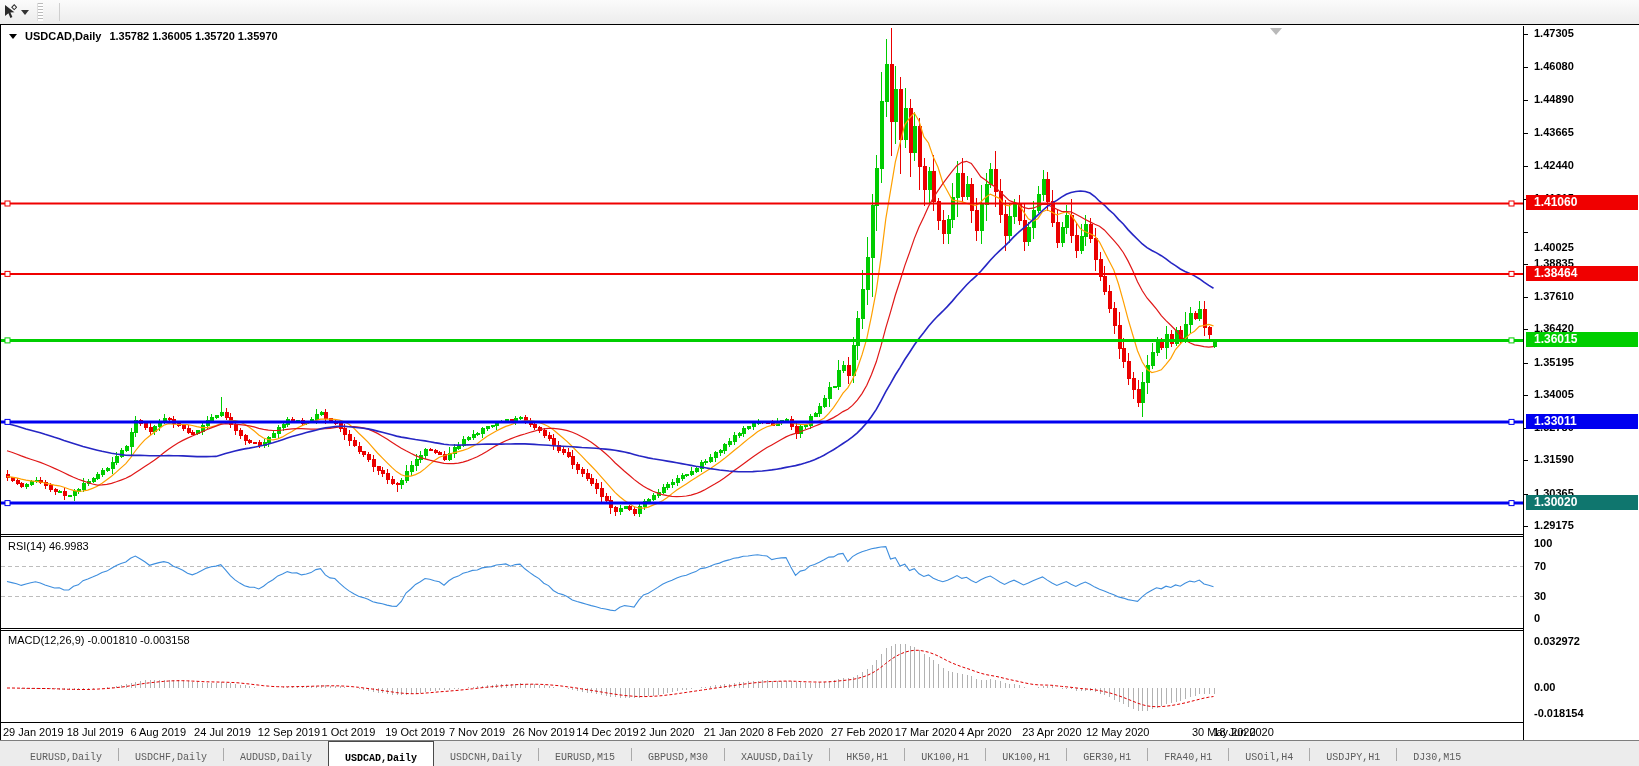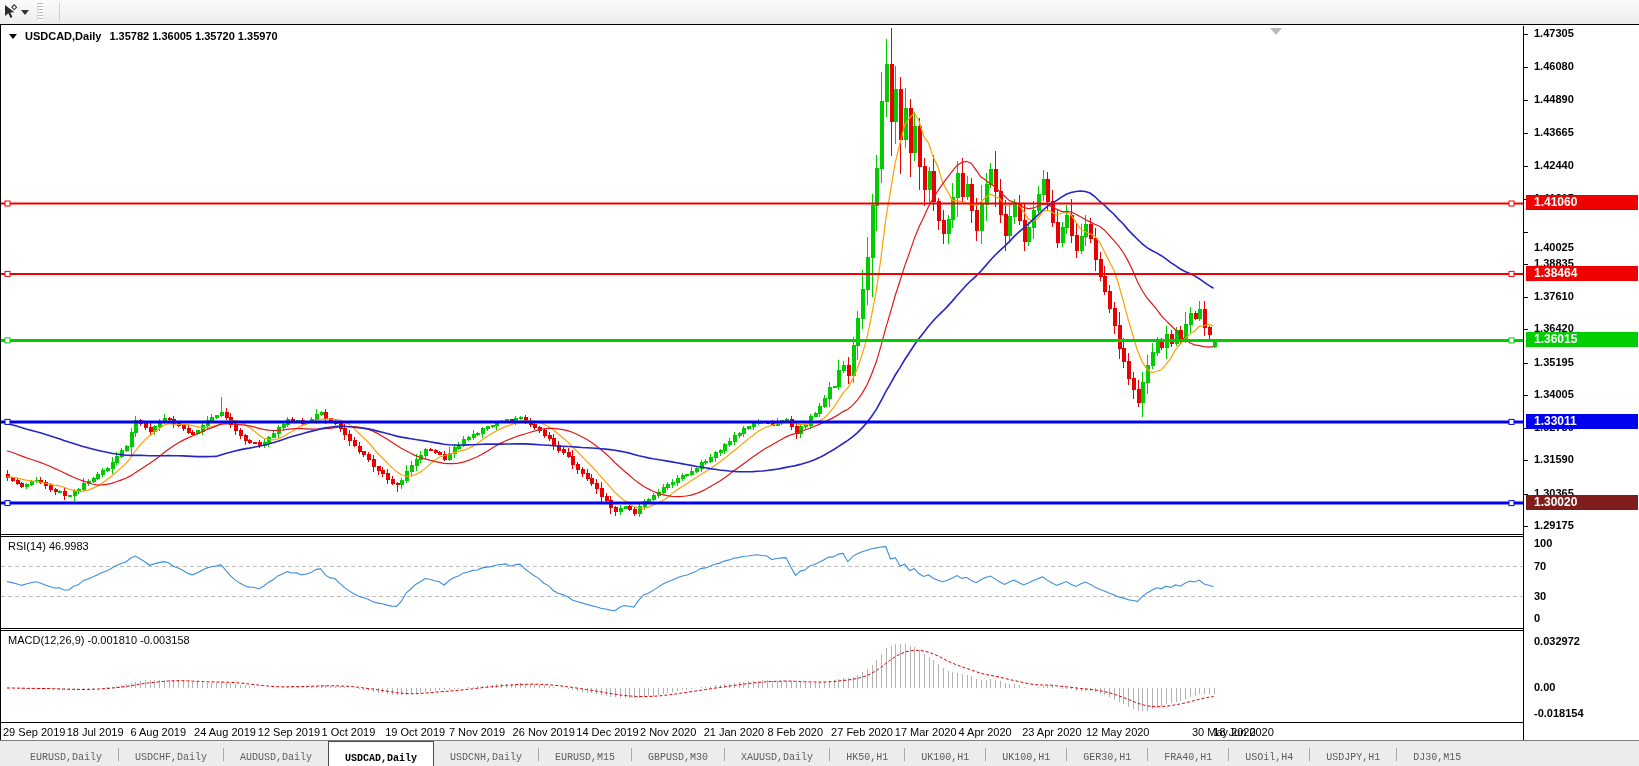--- a/index.html
+++ b/index.html
@@ -873,31 +873,31 @@
             <line x1="1198.5" y1="57" x2="1198.5" y2="63.2" stroke="#b2b2b2" stroke-width="1"></line>
             <line x1="1203.5" y1="57" x2="1203.5" y2="62.7" stroke="#b2b2b2" stroke-width="1"></line>
             <line x1="1208.5" y1="57" x2="1208.5" y2="62.5" stroke="#b2b2b2" stroke-width="1"></line>
             <line x1="1213.5" y1="57" x2="1213.5" y2="62.6" stroke="#b2b2b2" stroke-width="1"></line>
           </g>
           <polyline points="6.0,57.0 10.8,57.0 15.5,57.1 20.3,57.2 25.0,57.3 29.8,57.4 34.5,57.4 39.3,57.5 44.0,57.5 48.8,57.6 53.5,57.8 58.3,57.9 63.0,58.1 67.8,58.3 72.5,58.4 77.3,58.5 82.0,58.5 86.8,58.5 91.5,58.3 96.3,58.1 101.0,57.8 105.8,57.5 110.5,57.1 115.3,56.6 120.0,56.1 124.8,55.5 129.5,54.8 134.3,54.0 139.0,53.1 143.8,52.4 148.5,51.8 153.3,51.3 158.0,50.8 162.8,50.4 167.5,50.0 172.3,49.8 177.0,49.7 181.8,49.7 186.5,49.8 191.3,50.1 196.0,50.3 200.8,50.6 205.5,50.8 210.3,50.9 215.0,51.0 219.8,51.1 224.5,51.2 229.3,51.4 234.0,51.6 238.8,52.0 243.5,52.5 248.3,53.0 253.0,53.6 257.8,54.1 262.5,54.7 267.3,55.1 272.0,55.5 276.8,55.7 281.5,55.8 286.3,55.8 291.0,55.7 295.8,55.6 300.5,55.5 305.3,55.4 310.0,55.3 314.8,55.1 319.5,55.0 324.3,54.9 329.0,54.8 333.8,54.8 338.5,54.9 343.3,55.1 348.0,55.4 352.8,55.8 357.5,56.3 362.3,56.9 367.0,57.5 371.8,58.1 376.5,58.8 381.3,59.5 386.0,60.2 390.8,60.9 395.5,61.6 400.3,62.1 405.0,62.5 409.8,62.7 414.5,62.7 419.3,62.5 424.0,62.1 428.8,61.7 433.5,61.3 438.3,60.8 443.0,60.5 447.8,60.1 452.5,59.7 457.3,59.3 462.0,58.8 466.8,58.3 471.5,57.8 476.3,57.3 481.0,56.7 485.8,56.2 490.5,55.7 495.3,55.3 500.0,54.8 504.8,54.4 509.5,54.1 514.3,53.7 519.0,53.5 523.8,53.3 528.5,53.2 533.3,53.2 538.0,53.3 542.8,53.5 547.5,53.8 552.3,54.2 557.0,54.6 561.8,55.2 566.5,55.8 571.3,56.4 576.0,57.1 580.8,57.9 585.5,58.6 590.3,59.4 595.0,60.1 599.8,60.9 604.5,61.7 609.3,62.5 614.0,63.2 618.8,63.9 623.5,64.5 628.3,64.9 633.0,65.3 637.8,65.5 642.5,65.6 647.3,65.5 652.0,65.3 656.8,65.0 661.5,64.6 666.3,64.0 671.0,63.5 675.8,62.8 680.5,62.1 685.3,61.4 690.0,60.7 694.8,60.0 699.5,59.3 704.3,58.6 709.0,57.9 713.8,57.2 718.5,56.5 723.3,55.8 728.0,55.1 732.8,54.5 737.5,53.8 742.3,53.2 747.0,52.6 751.8,52.0 756.5,51.5 761.3,51.1 766.0,50.7 770.8,50.5 775.5,50.3 780.3,50.2 785.0,50.1 789.8,50.1 794.5,50.3 799.3,50.5 804.0,50.8 808.8,50.9 813.5,51.0 818.3,51.1 823.0,51.0 827.8,50.8 832.5,50.5 837.3,50.0 842.0,49.5 846.8,49.0 851.5,48.4 856.3,47.5 861.0,46.2 865.8,44.6 870.5,42.4 875.3,39.7 880.0,36.3 884.8,32.4 889.5,28.9 894.3,25.6 899.0,23.2 903.8,21.2 908.5,20.0 913.3,19.3 918.0,19.3 922.8,20.1 927.5,21.2 932.3,22.9 937.0,24.9 941.8,27.4 946.5,29.9 951.3,32.1 956.0,34.0 960.8,35.8 965.5,37.3 970.3,38.9 975.0,40.7 979.8,42.2 984.5,43.5 989.3,44.4 994.0,45.2 998.8,46.2 1003.5,47.4 1008.3,48.5 1013.0,49.5 1017.8,50.5 1022.5,51.6 1027.3,52.6 1032.0,53.4 1036.8,53.8 1041.5,54.0 1046.3,54.1 1051.0,54.3 1055.8,54.9 1060.5,55.4 1065.3,55.8 1070.0,56.3 1074.8,56.9 1079.5,57.5 1084.3,57.9 1089.0,58.3 1093.8,58.9 1098.5,59.6 1103.3,60.6 1108.0,61.7 1112.8,63.1 1117.5,64.7 1122.3,66.4 1127.0,68.3 1131.8,70.2 1136.5,72.1 1141.3,73.7 1146.0,74.9 1150.8,75.5 1155.5,75.7 1160.3,75.6 1165.0,75.2 1169.8,74.6 1174.5,73.8 1179.3,72.9 1184.0,71.9 1188.8,70.7 1193.5,69.5 1198.3,68.3 1203.0,67.1 1207.8,66.2 1212.5,65.5" fill="none" stroke="#e00000" stroke-width="1" stroke-dasharray="3 2"></polyline>
         </svg>
       <div class="pane-label">MACD(12,26,9) -0.001810 -0.003158</div>
     </div>
     <div id="date-axis" style="top:697px">
-        <div class="date-lbl" style="left: 2px;">29 Sep 2019</div>
+        <div class="date-lbl" style="left: 2px;">29 Jan 2019</div>
         <div class="date-lbl" style="left: 65.7px;">18 Jul 2019</div>
         <div class="date-lbl" style="left: 129.4px;">6 Aug 2019</div>
-        <div class="date-lbl" style="left: 193.1px;">24 Aug 2019</div>
+        <div class="date-lbl" style="left: 193.1px;">24 Jul 2019</div>
         <div class="date-lbl" style="left: 256.8px;">12 Sep 2019</div>
         <div class="date-lbl" style="left: 320.5px;">1 Oct 2019</div>
         <div class="date-lbl" style="left: 384.2px;">19 Oct 2019</div>
         <div class="date-lbl" style="left: 447.9px;">7 Nov 2019</div>
         <div class="date-lbl" style="left: 511.6px;">26 Nov 2019</div>
         <div class="date-lbl" style="left: 575.3px;">14 Dec 2019</div>
-        <div class="date-lbl" style="left: 639px;">2 Nov 2020</div>
+        <div class="date-lbl" style="left: 639px;">2 Jun 2020</div>
         <div class="date-lbl" style="left: 702.7px;">21 Jan 2020</div>
         <div class="date-lbl" style="left: 766.4px;">8 Feb 2020</div>
         <div class="date-lbl" style="left: 830.1px;">27 Feb 2020</div>
         <div class="date-lbl" style="left: 893.8px;">17 Mar 2020</div>
         <div class="date-lbl" style="left: 957.5px;">4 Apr 2020</div>
         <div class="date-lbl" style="left: 1021.2px;">23 Apr 2020</div>
         <div class="date-lbl" style="left: 1084.9px;">12 May 2020</div>
         <div class="date-lbl" style="left: 1171px; margin-left: 20px;">30 May 2020</div>
         <div class="date-lbl" style="left: 1212.3px;">18 Jun 2020</div>
       </div>
@@ -931,21 +931,21 @@
         <div class="tickmark" style="top: 434px;"></div>
         <div class="tick" style="top: 427px;">1.31590</div>
         <div class="tickmark" style="top: 468px;"></div>
         <div class="tick" style="top: 461px;">1.30365</div>
         <div class="tickmark" style="top: 500px;"></div>
         <div class="tick" style="top: 493px;">1.29175</div>
         <div class="pricebox" style="top: 169px; background: rgb(240, 0, 0);">1.41060</div>
         <div class="pricebox" style="top: 240px; background: rgb(240, 0, 0);">1.38464</div>
         <div class="pricebox" style="top: 306px; background: rgb(0, 206, 0);">1.36015</div>
         <div class="pricebox" style="top: 388px; background: rgb(0, 0, 240);">1.33011</div>
-        <div class="pricebox" style="top: 469px; background: #7f1d1d;">1.30020</div>
+        <div class="pricebox" style="top: 469px; background: #0f766e;">1.30020</div>
         <div class="subtick" style="top: 511px;">100</div>
         <div class="subtick" style="top: 534px;">70</div>
         <div class="subtick" style="top: 564px;">30</div>
         <div class="subtick" style="top: 586px;">0</div>
         <div class="subtick" style="top: 609px;">0.032972</div>
         <div class="subtick" style="top: 655px;">0.00</div>
         <div class="subtick" style="top: 681px;">-0.018154</div>
       </div>
   </div>
 

